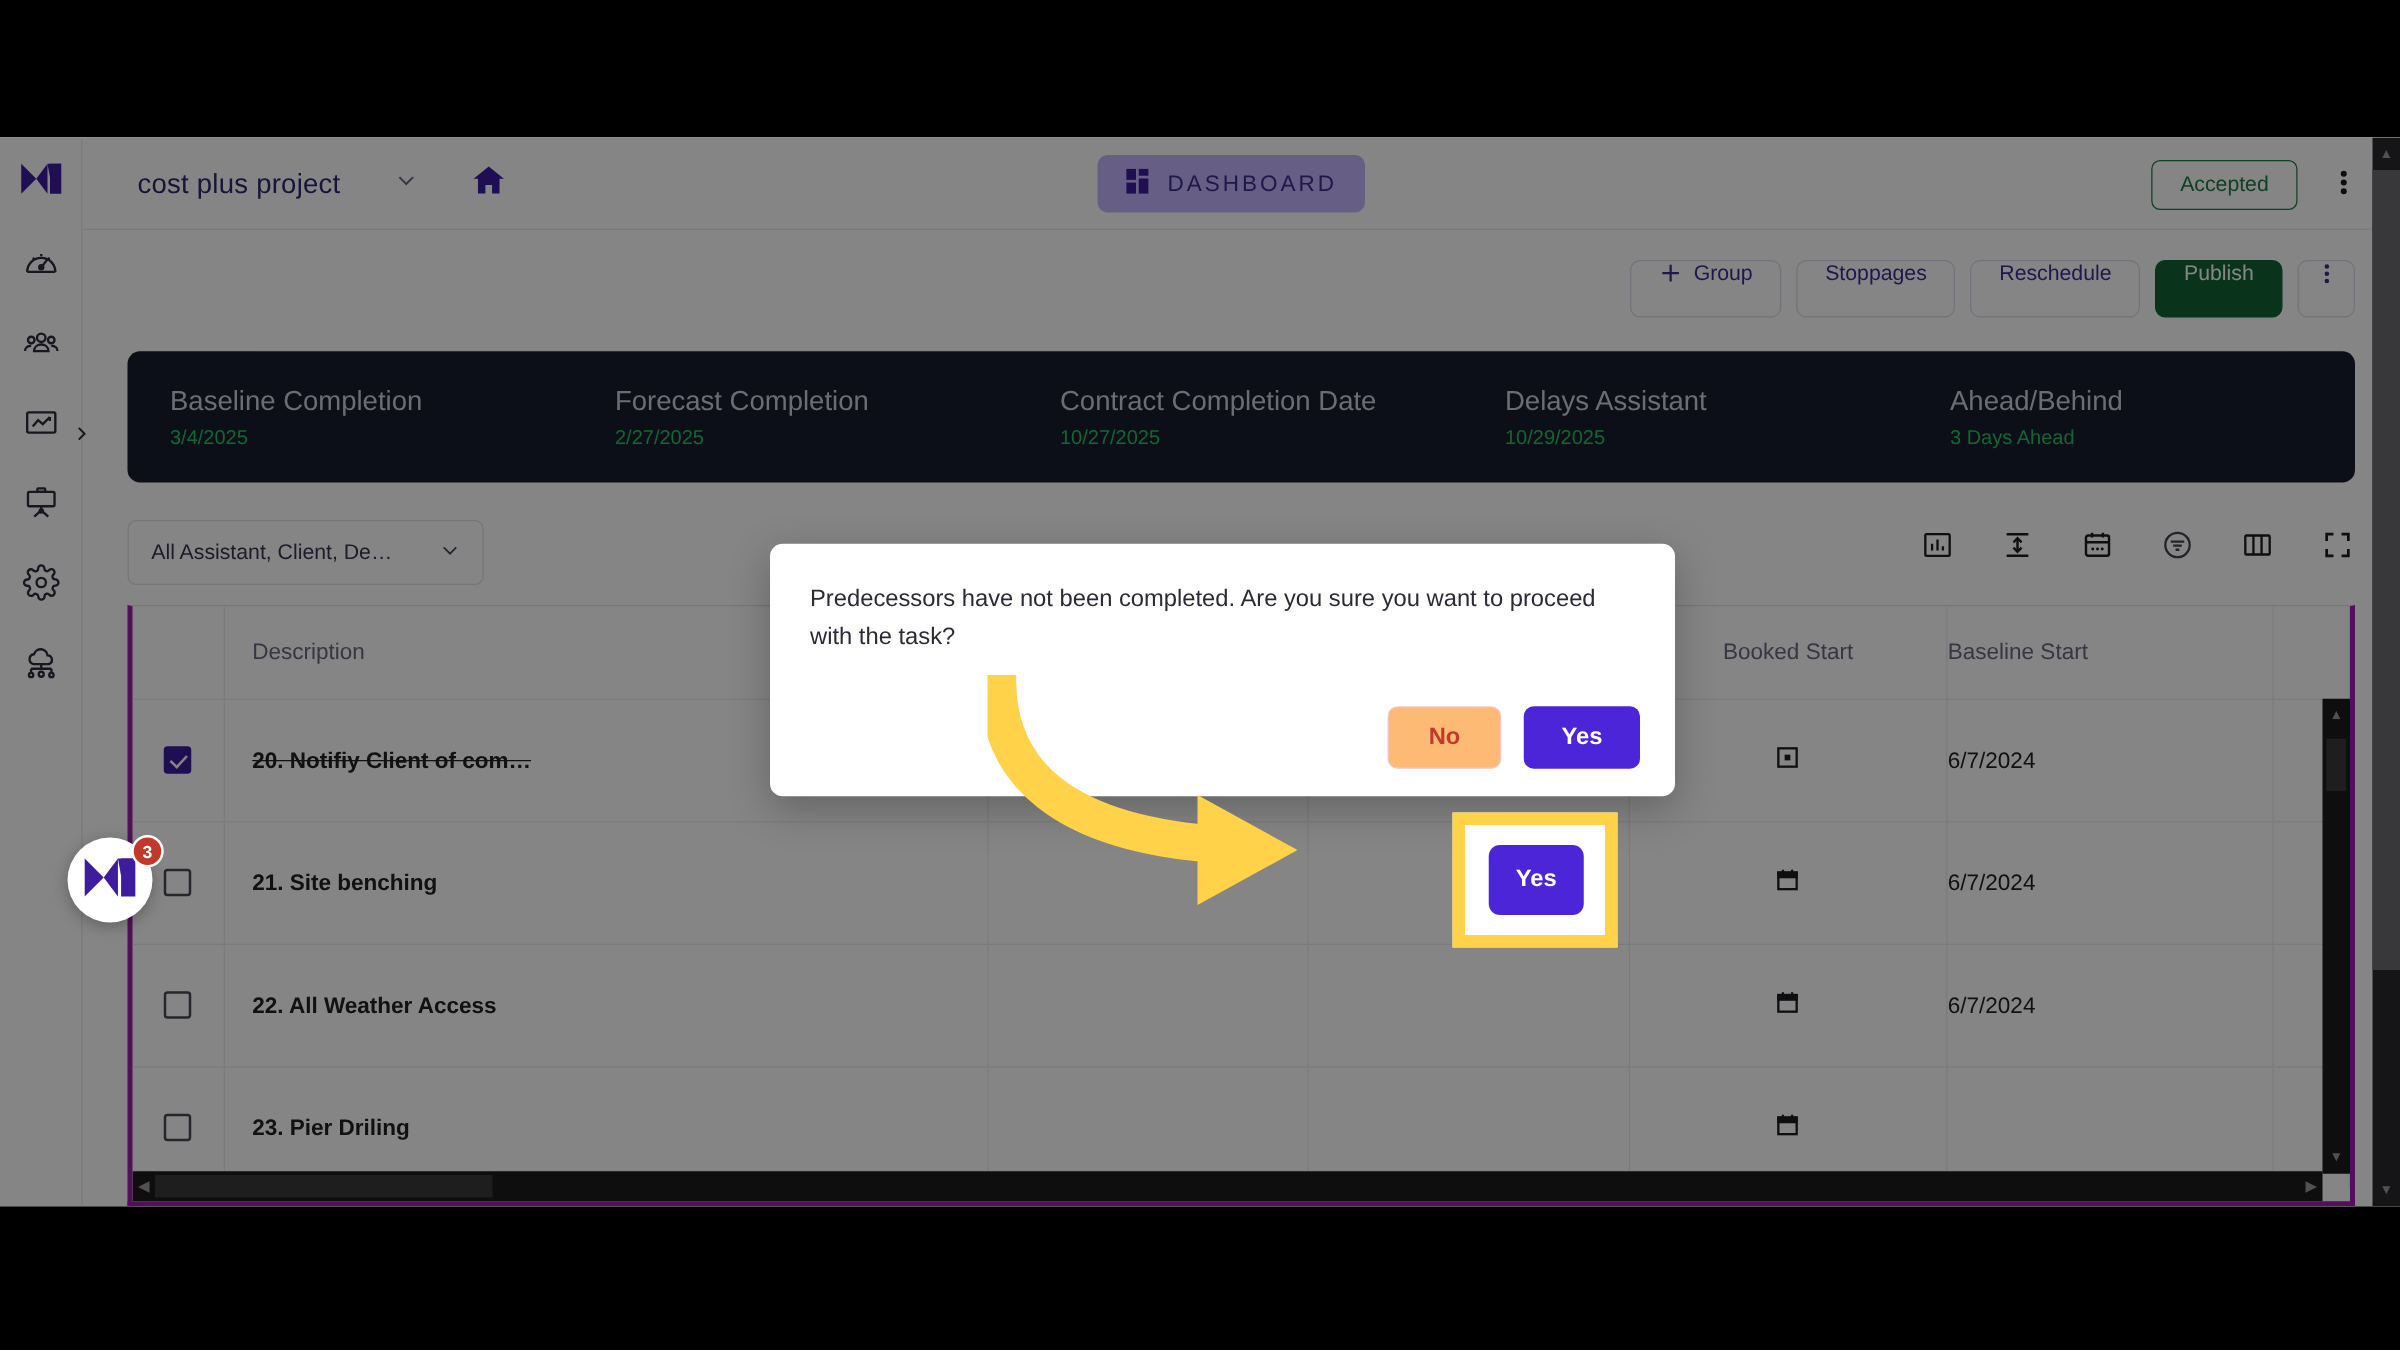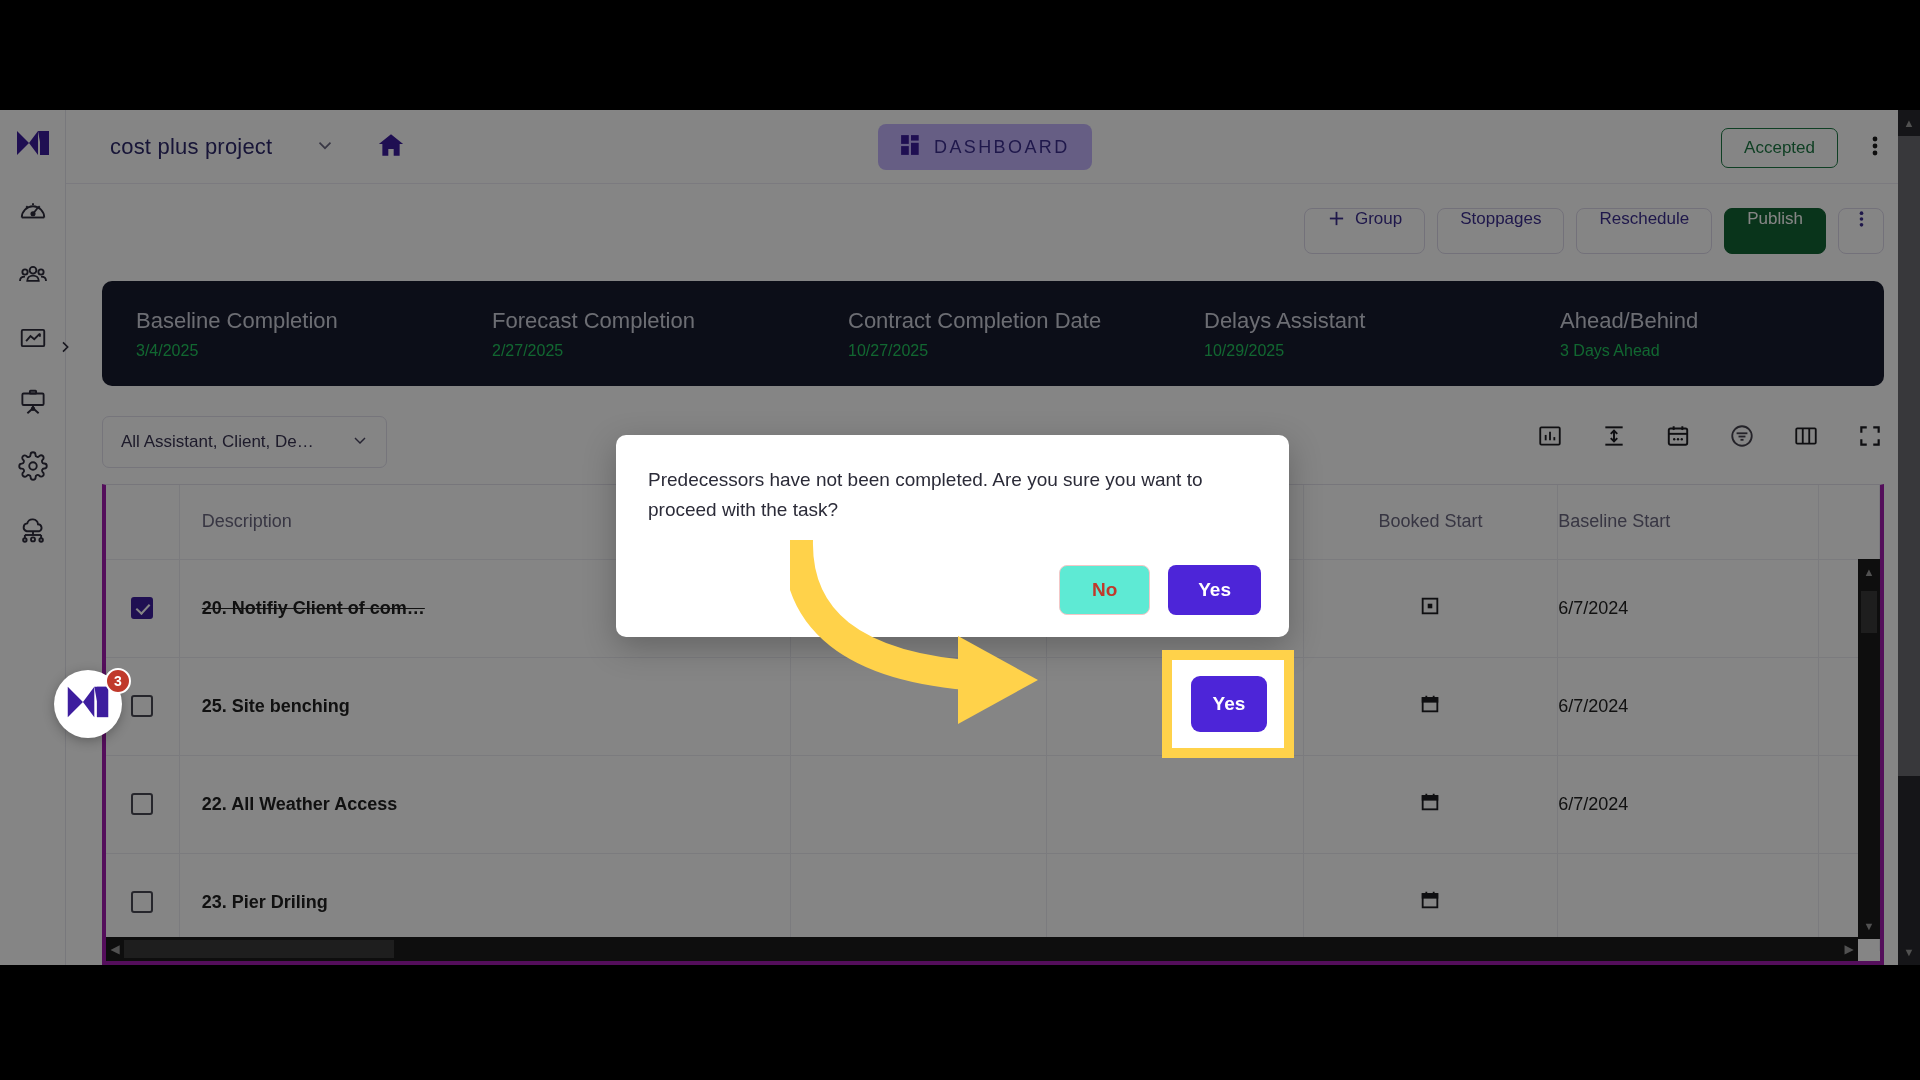--- a/index.html
+++ b/index.html
@@ -225,36 +225,36 @@
   }
   #pageScroll .arr { position:absolute; left:0; width:22px; height:22px;
     display:flex;align-items:center;justify-content:center;color:#9b9b9b;font-size:11px;}
   #pageScroll .arr.up { top: 2px; }
   #pageScroll .arr.dn { bottom: 2px; }
   #pageScroll .thumb { position:absolute; left:0; top: 26px; width:22px; height: 640px; background:#6b6b72; }
 
   
   #modal {
     position:absolute; left: 616px; top: 325px;
-    width: 673px; height: 202px;
+    width: 724px; height: 202px;
     background:#fff; border-radius: 10px;
     box-shadow: 0 10px 32px rgba(0,0,0,.25);
     z-index: 70;
   }
   #modalText {
     position:absolute; left: 32px; top: 30px; right: 30px;
     font-size: 19px; line-height: 30px; color:#2b2b38;
   }
   #modalBtns {
     position:absolute; right: 28px; bottom: 22px;
     display:flex; align-items:center; gap: 18px;
   }
   #noBtn {
     height: 50px; padding: 0 32px;
-    background:#5eead4; border:1px solid #f3c7c7; border-radius: 8px;
+    background:#fdba74; border:1px solid #f3c7c7; border-radius: 8px;
     color:#c0392b; font-size: 19px; font-weight:600;
     display:flex;align-items:center;justify-content:center;
   }
   #yesBtn {
     height: 50px; padding: 0 30px;
     background:#4d25d8; border:none; border-radius: 8px;
     color:#fff; font-size: 19px; font-weight:700;
     display:flex;align-items:center;justify-content:center;
   }
 
@@ -558,21 +558,21 @@
                   </svg>
                 </span>
               </td>
               <td class="c-base">6/7/2024</td>
               <td class="c-last"></td>
             </tr>
             <tr>
               <td class="c-check">
                 <span class="cbox"></span>
               </td>
-              <td class="c-desc">25. Site benching</td>
+              <td class="c-desc">21. Site benching</td>
               <td class="c-a"></td>
               <td class="c-b"></td>
               <td class="c-booked">
                 <span>
                   <svg width="22" height="22" viewBox="0 0 24 24" fill="none" stroke="#1d1d22" stroke-width="2">
                     <rect x="4" y="5.5" width="16" height="14.5"></rect>
                     <rect x="4" y="5.5" width="16" height="4" fill="#1d1d22"></rect>
                     <line x1="8" y1="3" x2="8" y2="6"></line>
                     <line x1="16" y1="3" x2="16" y2="6"></line>
                   </svg>

